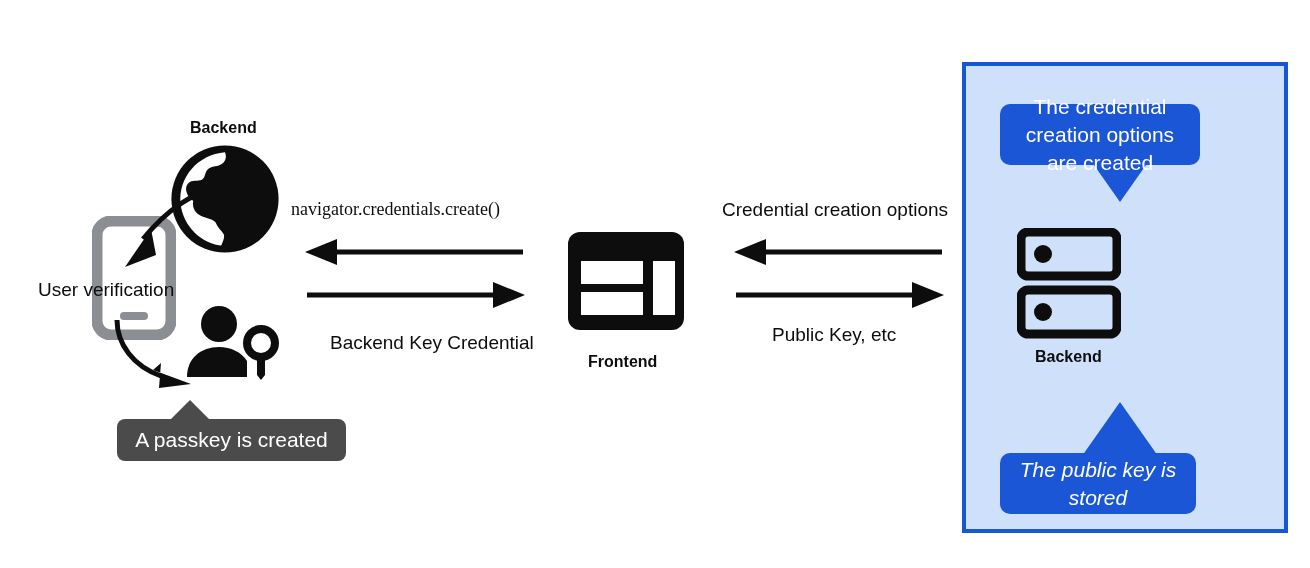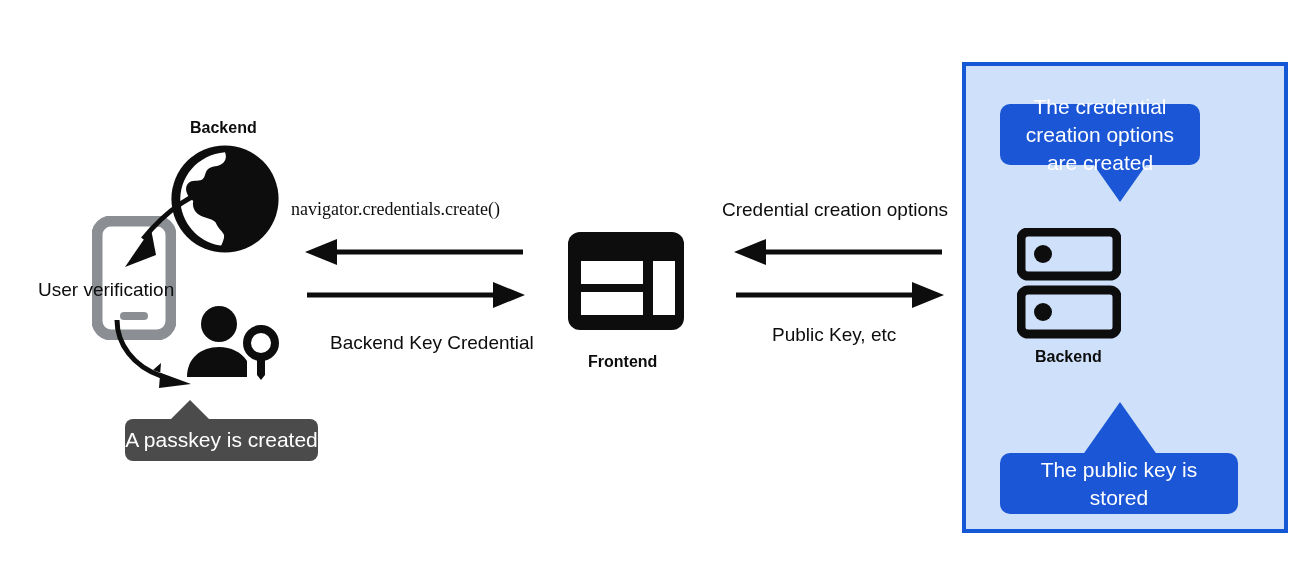--- a/index.html
+++ b/index.html
@@ -47,53 +47,53 @@
   }
   .callout-top {
     left: 1000px;
     top: 104px;
     width: 200px;
     height: 61px;
   }
   .callout-bottom {
     left: 1000px;
     top: 453px;
-    width: 238px;
+    width: 196px;
     height: 61px;
+    font-style: italic;
   }
   .tri-down {
     width: 0; height: 0;
     border-left: 38px solid transparent;
     border-right: 38px solid transparent;
     border-top: 54px solid #1a56d6;
   }
   .tri-up {
     width: 0; height: 0;
     border-left: 38px solid transparent;
     border-right: 38px solid transparent;
     border-bottom: 54px solid #1a56d6;
   }
   .tri-top-pos { left: 1082px; top: 148px; }
   .tri-bot-pos { left: 1082px; top: 402px; }
 
   
   .tooltip {
     left: 117px;
     top: 419px;
-    width: 193px;
+    width: 229px;
     height: 42px;
     background: #4b4b4b;
     color: #ffffff;
     border-radius: 8px;
     font-size: 21px;
     display: flex;
     align-items: center;
     justify-content: center;
     box-sizing: border-box;
-    margin-left: 8px;
   }
   .tooltip-tri {
     left: 168px;
     top: 400px;
     width: 0; height: 0;
     border-left: 22px solid transparent;
     border-right: 22px solid transparent;
     border-bottom: 22px solid #4b4b4b;
   }
 

